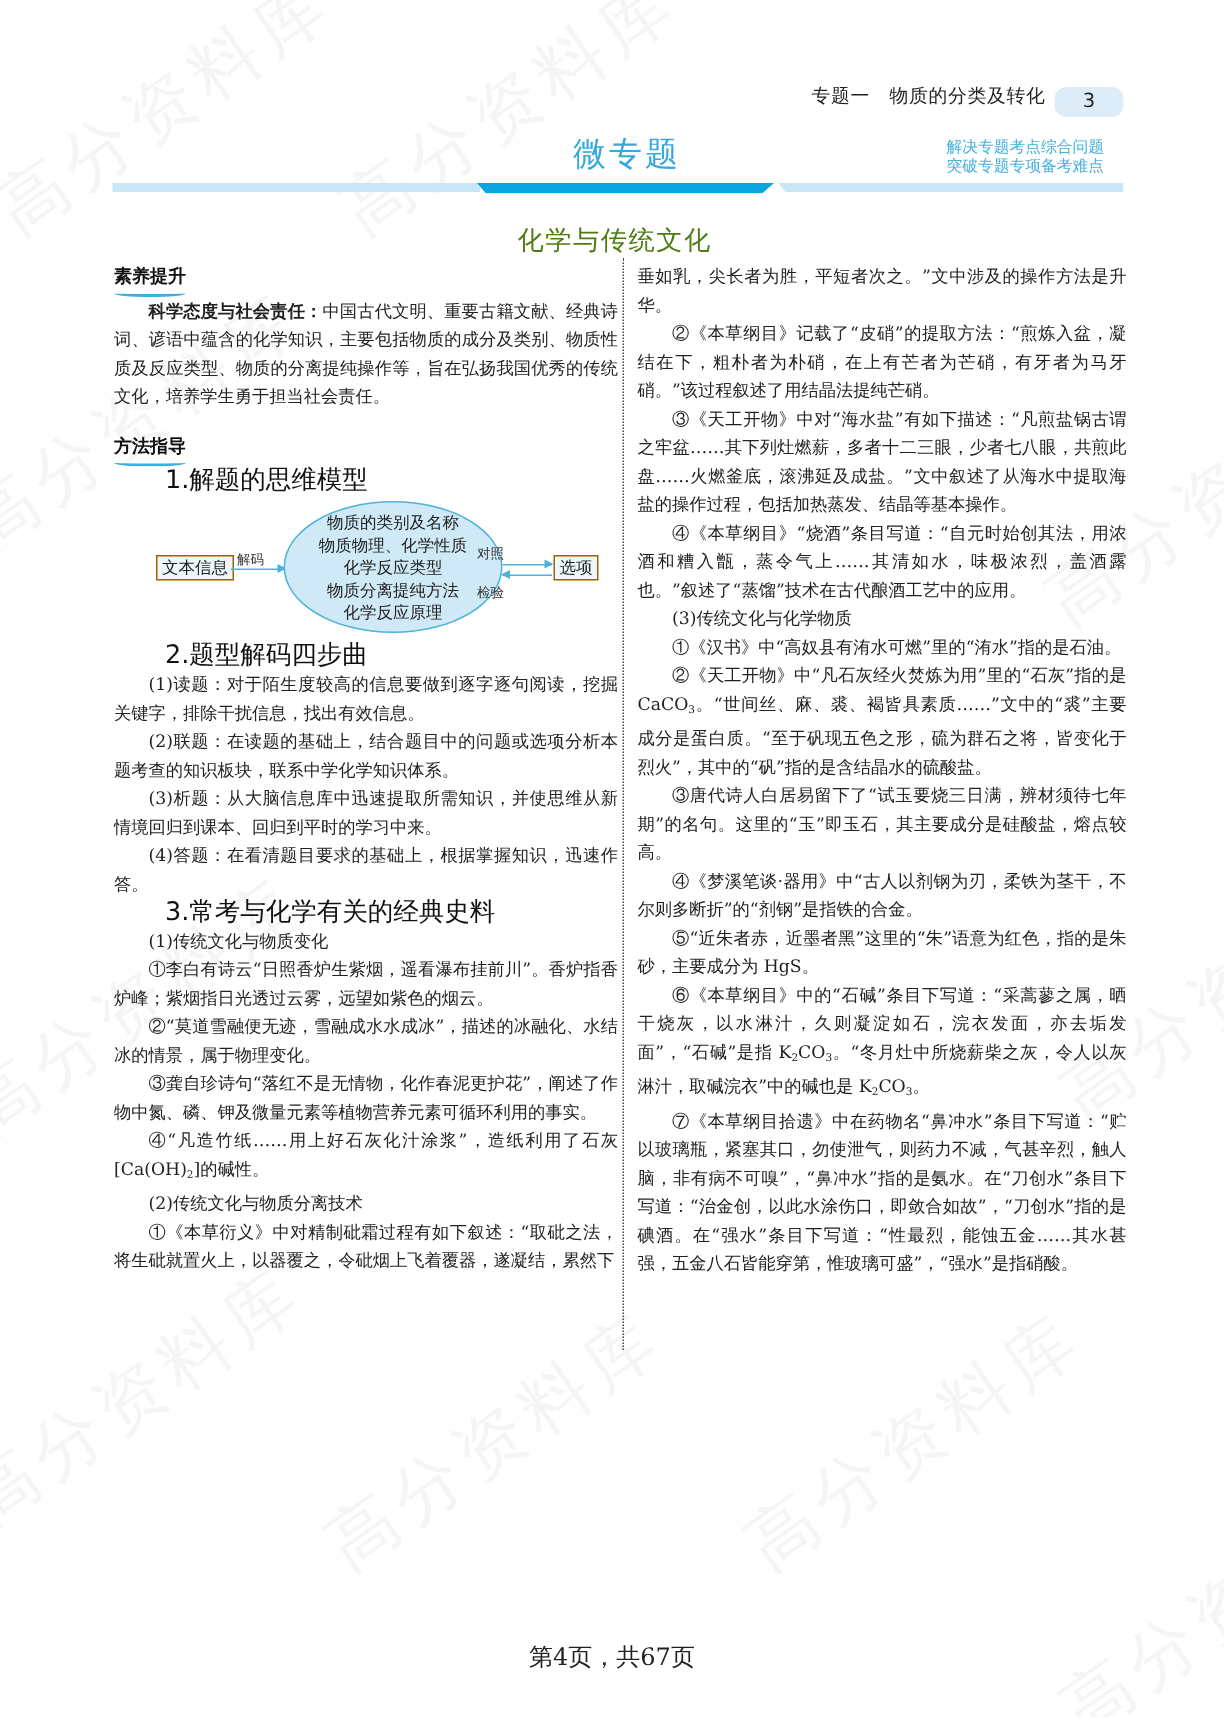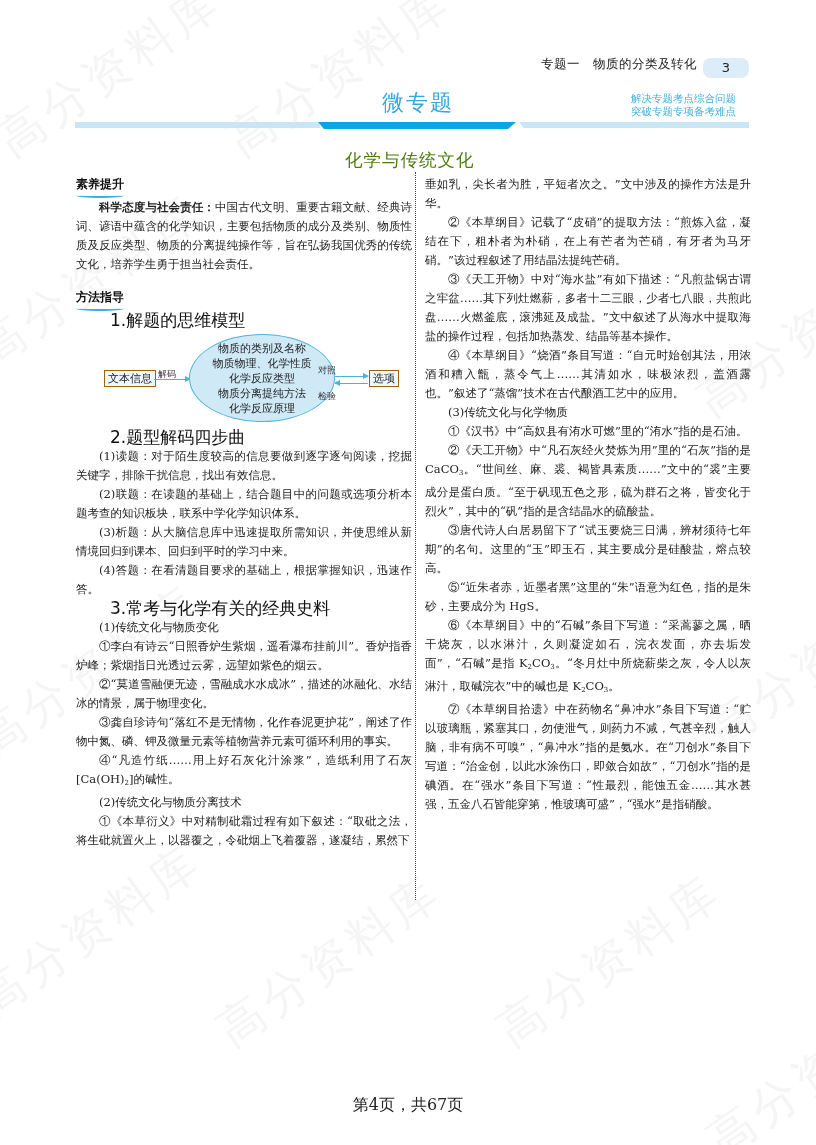--- a/index.html
+++ b/index.html
@@ -120,18 +120,19 @@
 
 <div class="col col-right">
   <div class="p">垂如乳，尖长者为胜，平短者次之。”文中涉及的操作方法是升华。</div>
   <div class="p indent">②《本草纲目》记载了“皮硝”的提取方法：“煎炼入盆，凝结在下，粗朴者为朴硝，在上有芒者为芒硝，有牙者为马牙硝。”该过程叙述了用结晶法提纯芒硝。</div>
   <div class="p indent">③《天工开物》中对“海水盐”有如下描述：“凡煎盐锅古谓之牢盆……其下列灶燃薪，多者十二三眼，少者七八眼，共煎此盘……火燃釜底，滚沸延及成盐。”文中叙述了从海水中提取海盐的操作过程，包括加热蒸发、结晶等基本操作。</div>
   <div class="p indent">④《本草纲目》“烧酒”条目写道：“自元时始创其法，用浓酒和糟入甑，蒸令气上……其清如水，味极浓烈，盖酒露也。”叙述了“蒸馏”技术在古代酿酒工艺中的应用。</div>
   <div class="p indent">(3)传统文化与化学物质</div>
   <div class="p indent">①《汉书》中“高奴县有洧水可燃”里的“洧水”指的是石油。</div>
   <div class="p indent"><span>②《天工开物》中“凡石灰经火焚炼为用”里的“石灰”指的是 CaCO</span><sub>3</sub><span>。“世间丝、麻、裘、褐皆具素质……”文中的“裘”主要成分是蛋白质。“至于矾现五色之形，硫为群石之将，皆变化于烈火”，其中的“矾”指的是含结晶水的硫酸盐。</span></div>
   <div class="p indent">③唐代诗人白居易留下了“试玉要烧三日满，辨材须待七年期”的名句。这里的“玉”即玉石，其主要成分是硅酸盐，熔点较高。</div>
+  <div class="p indent">④《梦溪笔谈·器用》中“古人以剂钢为刃，柔铁为茎干，不尔则多断折”的“剂钢”是指铁的合金。</div>
   <div class="p indent">⑤“近朱者赤，近墨者黑”这里的“朱”语意为红色，指的是朱砂，主要成分为 HgS。</div>
   <div class="p indent"><span>⑥《本草纲目》中的“石碱”条目下写道：“采蒿蓼之属，晒干烧灰，以水淋汁，久则凝淀如石，浣衣发面，亦去垢发面”，“石碱”是指 K</span><sub>2</sub><span>CO</span><sub>3</sub><span>。“冬月灶中所烧薪柴之灰，令人以灰淋汁，取碱浣衣”中的碱也是 K</span><sub>2</sub><span>CO</span><sub>3</sub><span>。</span></div>
   <div class="p indent">⑦《本草纲目拾遗》中在药物名“鼻冲水”条目下写道：“贮以玻璃瓶，紧塞其口，勿使泄气，则药力不减，气甚辛烈，触人脑，非有病不可嗅”，“鼻冲水”指的是氨水。在“刀创水”条目下写道：“治金创，以此水涂伤口，即敛合如故”，“刀创水”指的是碘酒。在“强水”条目下写道：“性最烈，能蚀五金……其水甚强，五金八石皆能穿第，惟玻璃可盛”，“强水”是指硝酸。</div>
 </div>
 
 <div class="footer">第4页，共67页</div>
 
 </body></html>

